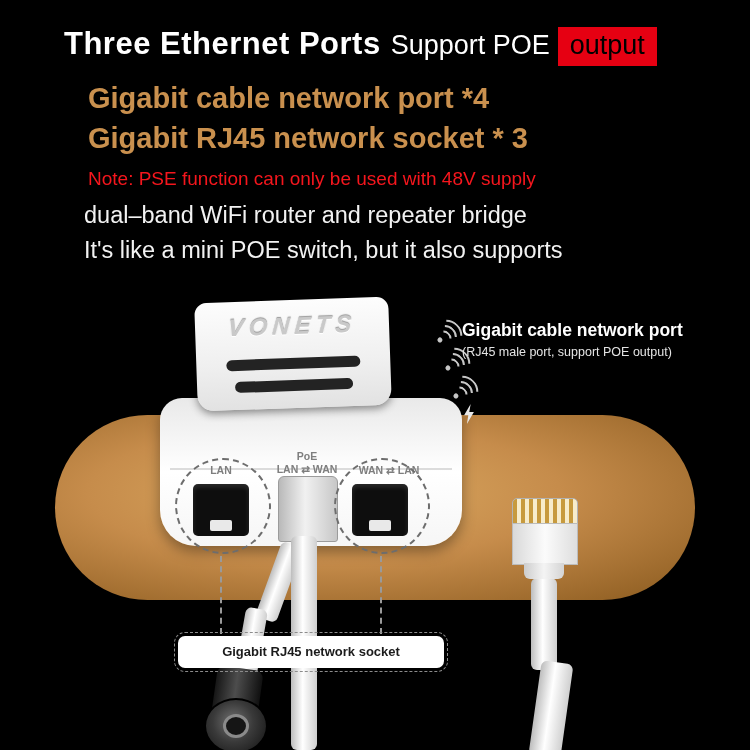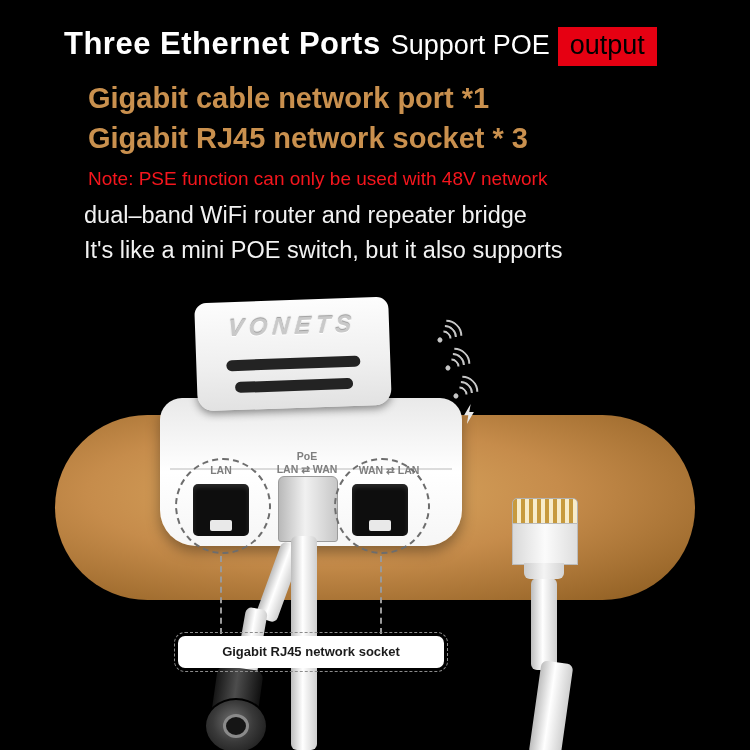--- a/index.html
+++ b/index.html
@@ -122,25 +122,25 @@
 </head>
 <body>
 
 <div class="page">
 
   <div class="header">
     <span class="title">Three Ethernet Ports</span><span class="subtitle"><span>Support POE</span><span class="hl">output</span></span>
   </div>
 
   <div class="features">
-    <div>Gigabit cable network port *1</div>
+    <div>Gigabit cable network port *4</div>
     <div>Gigabit RJ45 network socket * 3</div>
   </div>
 
-  <div class="note">Note: PSE function can only be used with 48V network</div>
+  <div class="note">Note: PSE function can only be used with 48V supply</div>
 
   <div class="desc">
     <div>dual–band WiFi router and repeater bridge</div>
     <div>It's like a mini POE switch, but it also supports</div>
   </div>
 
   <div class="platform"></div>
 
   <div class="rj45-pins"></div>
   <div class="rj45-body"></div>
@@ -190,14 +190,18 @@
   <div class="cable cable-center"></div>
   <div class="cable branch1"></div>
   <div class="cable branch2"></div>
   <div class="dc-body"></div>
   <div class="dc-face"></div>
 
   <div class="dash-line dl-left"></div>
   <div class="dash-line dl-right"></div>
   <div class="bottom-callout">Gigabit RJ45 network socket</div>
 
+  <div class="right-callout">
+    <div class="rc-title">Gigabit cable network port</div>
+    <div class="rc-sub">(RJ45 male port, support POE output)</div>
+  </div>
 
 </div>
 
 </body></html>

